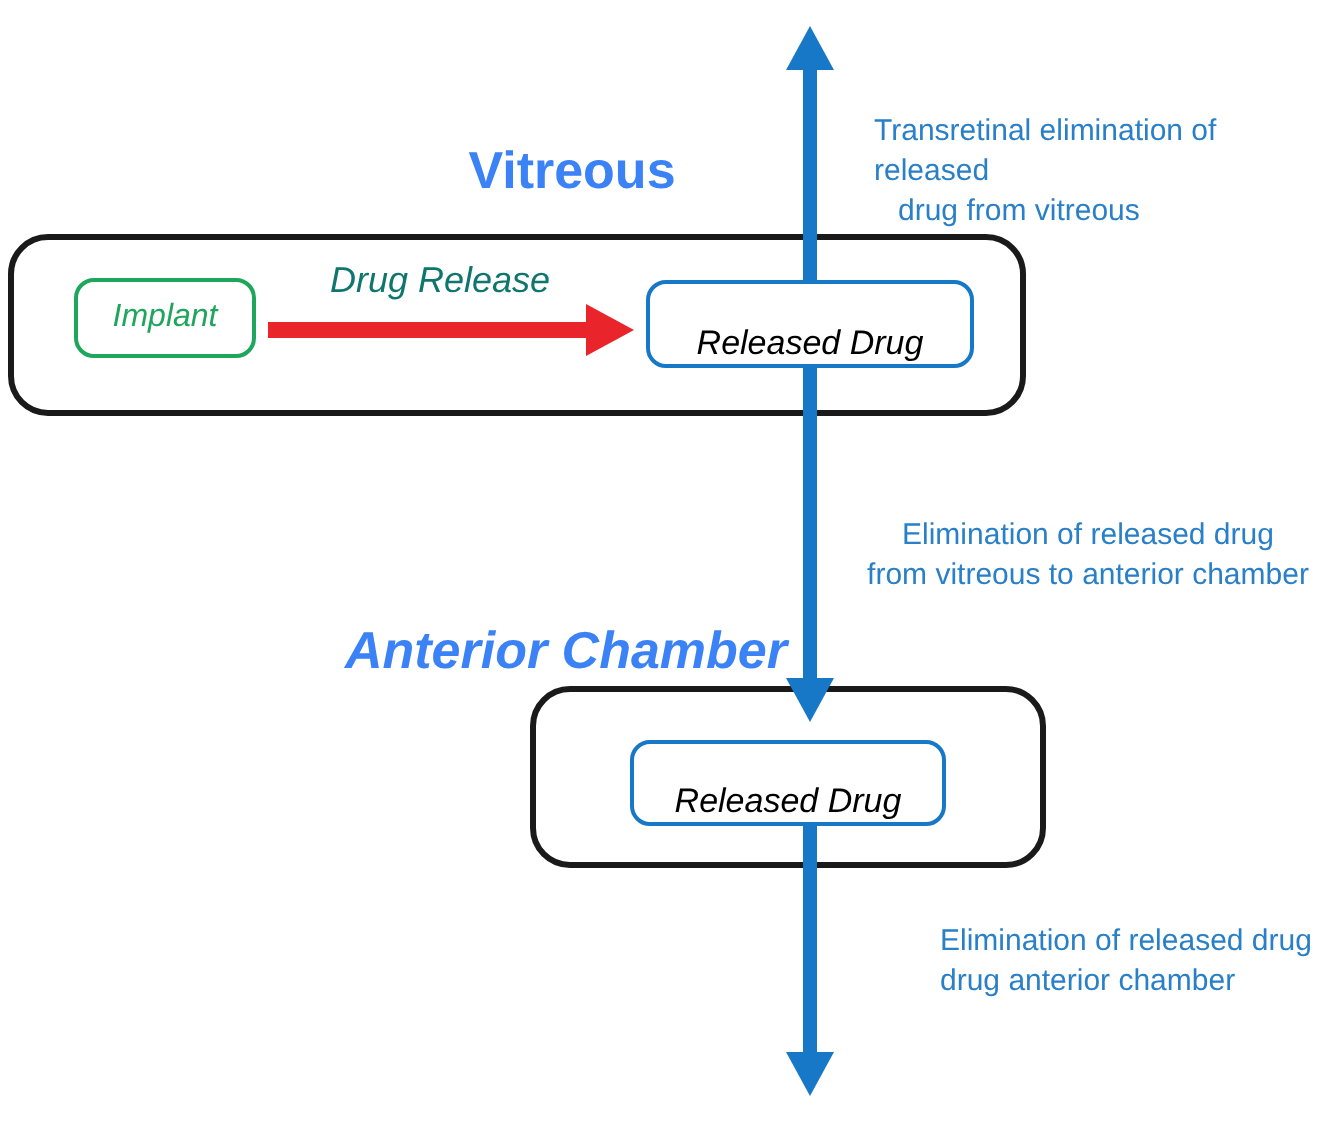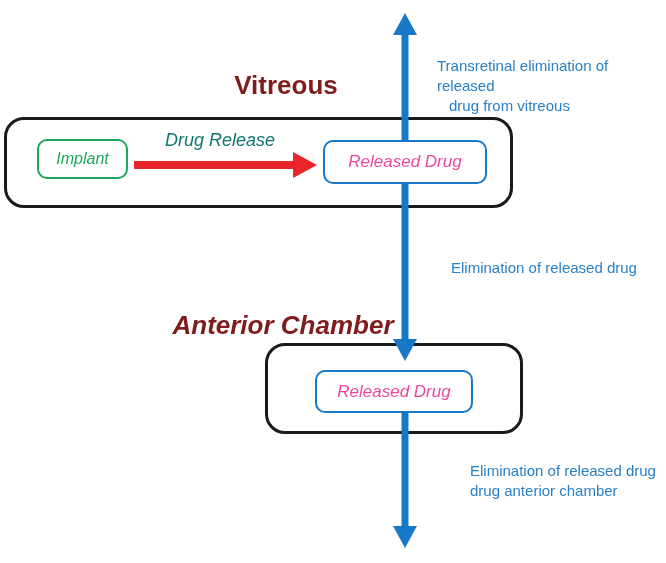--- a/index.html
+++ b/index.html
@@ -21,26 +21,26 @@
   .node{
     position:absolute;
     border-radius:10px;
     background:#ffffff;
     box-sizing:border-box;
     display:flex;align-items:center;justify-content:center;
     font-style:italic;
     z-index:2;
   }
   .node-green{border:2.5px solid #1ea65c;color:#1ea65c;font-size:16px;}
-  .node-blue{border:2.5px solid #1878c8;color:#ec4899;font-size:17px;}
+  .node-blue{border:2.5px solid #1878c8;color:#000000;font-size:17px;align-items:flex-end;}
   .title{
     position:absolute;
     font-weight:bold;
     font-size:26px;
-    color:#7f1d1d;
+    color:#3b82f6;
     text-align:center;
     z-index:3;
     letter-spacing:0px;
   }
   .flow-label{
     position:absolute;
     color:#2980c8;
     font-size:15px;
     line-height:20px;
     z-index:6;
@@ -89,20 +89,21 @@
     <span>Released Drug</span>
   </div>
 
   <div class="flow-label" style="left:437px;top:56px;width:230px;">
     <span>Transretinal elimination of released</span>
     <span class="indent">drug from vitreous</span>
   </div>
 
   <div class="flow-label centered" style="left:428px;top:258px;width:232px;">
     <span>Elimination of released drug</span>
+    <span>from vitreous to anterior chamber</span>
   </div>
 
   <div class="flow-label" style="left:470px;top:461px;width:195px;">
     <span>Elimination of released drug</span>
     <span>drug anterior chamber</span>
   </div>
 
   <svg id="arrow-layer" viewBox="0 0 666 563" xmlns="http://www.w3.org/2000/svg">
 
     <g>

